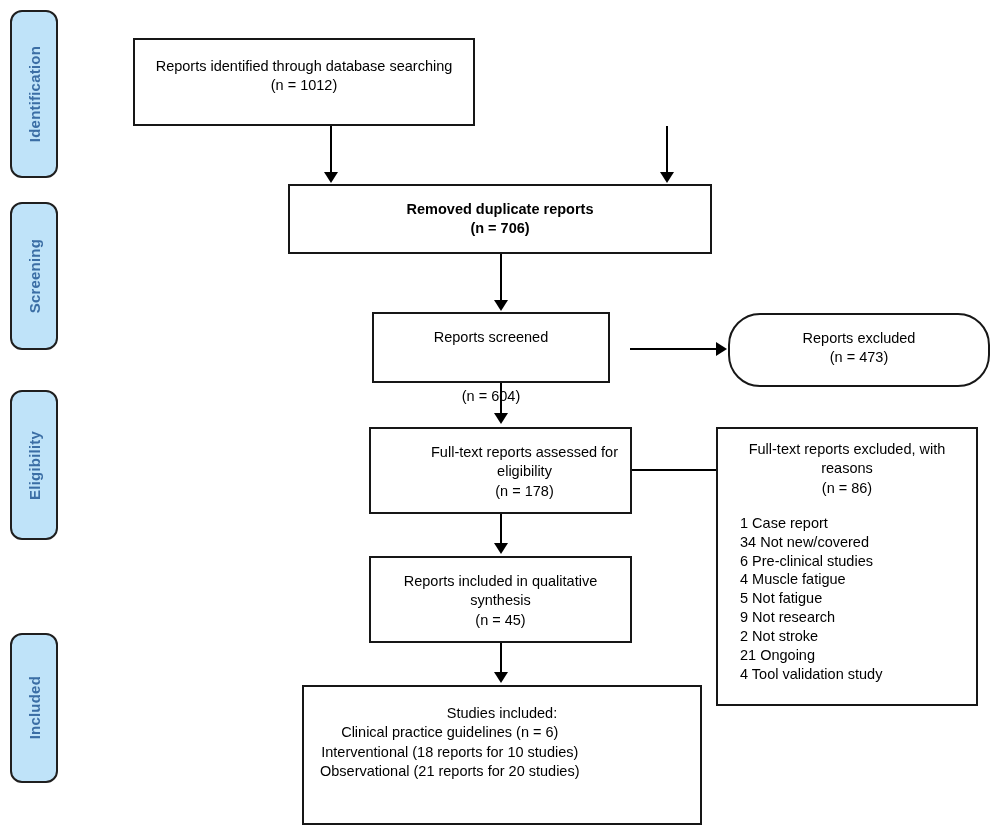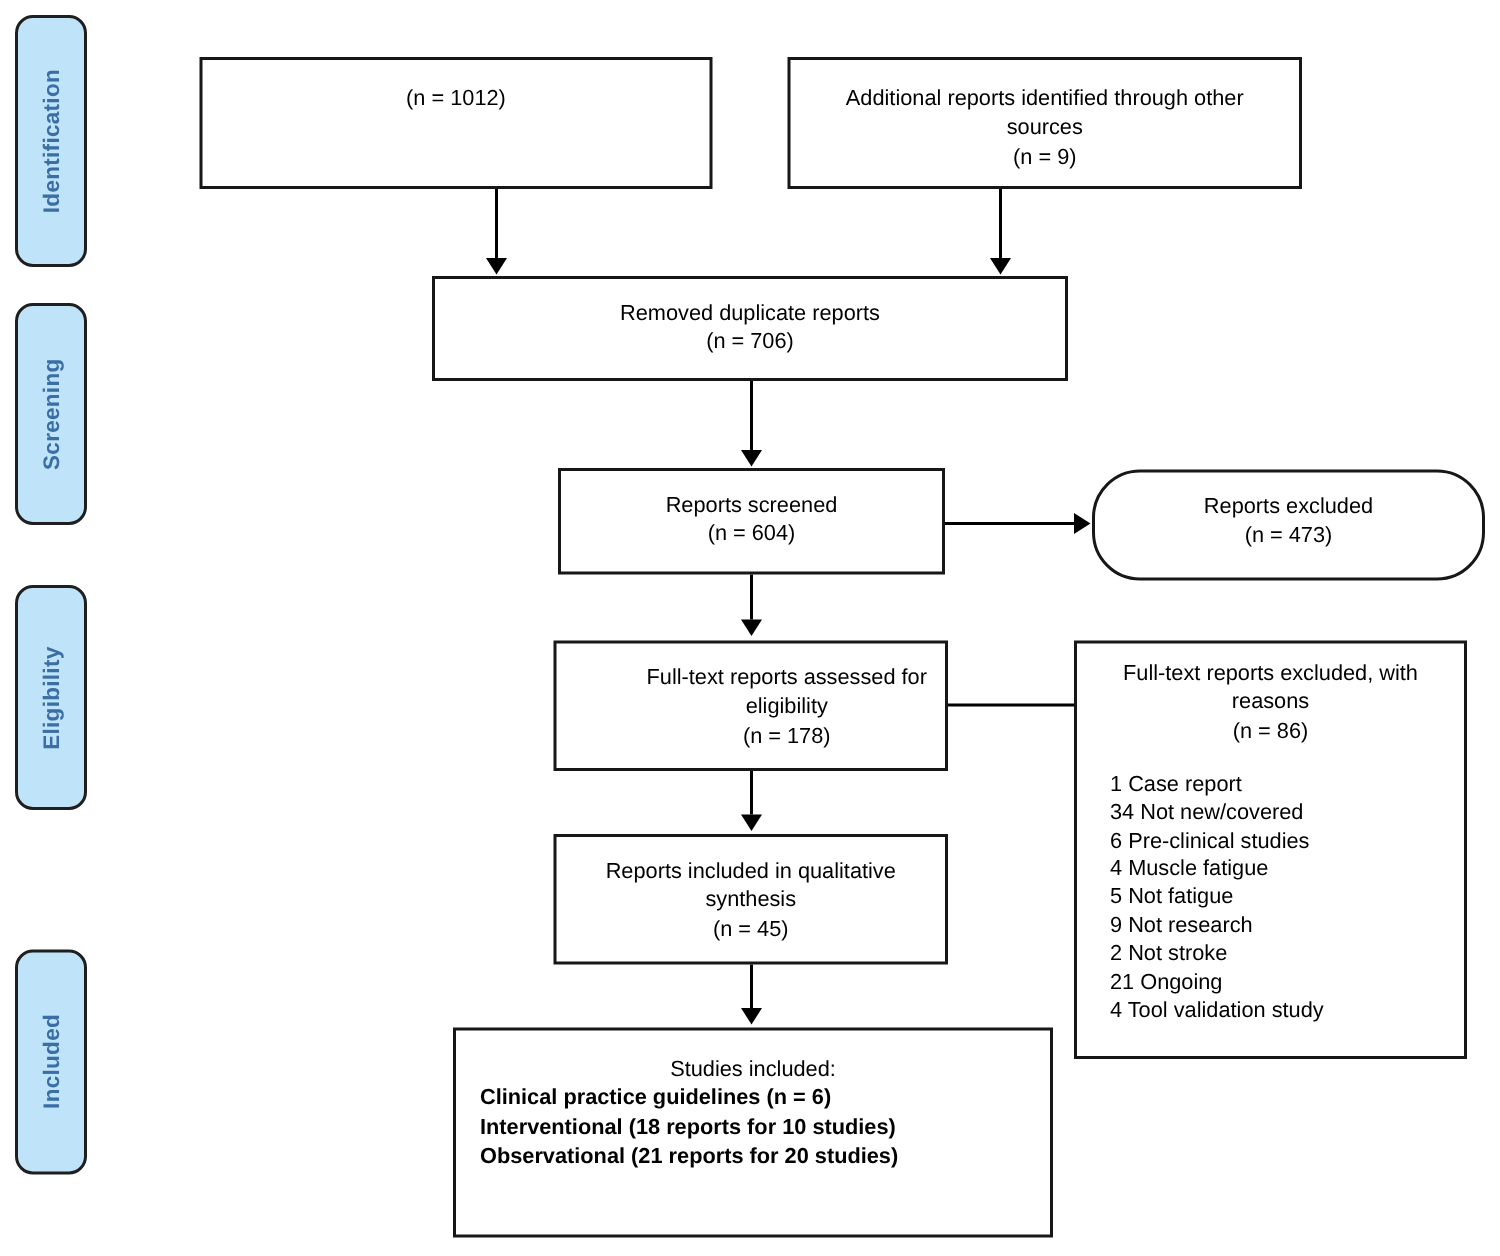--- a/index.html
+++ b/index.html
@@ -67,23 +67,22 @@
   .reasons {
     align-self: flex-start;
     text-align: left;
     margin-top: 16px;
     padding-left: 22px;
   }
   .reasons .line { line-height: 1.30; }
 
   .left-block {
     align-self: flex-start;
-    text-align: left;
+    text-align: center;
     padding-left: 16px;
-    font-weight: bold;
   }
 
   
   .vline {
     position: absolute;
     width: 2px;
     background: #000000;
   }
   .hline {
     position: absolute;
@@ -122,44 +121,40 @@
 
   <div class="stage-tab" style="left:10px; top:390px; width:48px; height:150px;">
     <span class="stage-label">Eligibility</span>
   </div>
 
   <div class="stage-tab" style="left:10px; top:633px; width:48px; height:150px;">
     <span class="stage-label">Included</span>
   </div>
 
   <div class="flow-box pad-top-lg" style="left:133px; top:38px; width:342px; height:88px;">
+    <span class="line">Reports identified through database searching</span>
     <span class="line">(n = 1012)</span>
   </div>
 
-  <div class="flow-box pad-top-lg" style="left:525px; top:38px; width:343px; height:88px;">
-    <span class="line">Additional reports identified through other</span>
-    <span class="line">sources</span>
-    <span class="line">(n = 9)</span>
-  </div>
 
   <div class="vline" style="left:330px; top:126px; height:48px;"></div>
   <div class="arrow-down" style="left:324px; top:172px;"></div>
 
   <div class="vline" style="left:666px; top:126px; height:48px;"></div>
   <div class="arrow-down" style="left:660px; top:172px;"></div>
 
-  <div class="flow-box pad-top-md" style="left:288px; top:184px; width:424px; height:70px;">
+  <div class="flow-box pad-top-md" style="left:288px; top:184px; width:424px; height:70px;font-weight:bold;">
     <span class="line">Removed duplicate reports</span>
     <span class="line">(n = 706)</span>
   </div>
 
   <div class="vline" style="left:500px; top:254px; height:48px;"></div>
   <div class="arrow-down" style="left:494px; top:300px;"></div>
 
-  <div class="flow-box pad-top-md" style="left:372px; top:312px; width:258px; height:71px;">
+  <div class="flow-box pad-top-md" style="left:372px; top:312px; width:238px; height:71px;gap:40px;">
     <span class="line">Reports screened</span>
     <span class="line">(n = 604)</span>
   </div>
 
   <div class="hline" style="left:630px; top:348px; width:88px;"></div>
   <div class="arrow-right" style="left:716px; top:342px;"></div>
 
   <div class="flow-box pad-top-md" style="left:728px; top:313px; width:262px; height:74px;border-radius:32px;">
     <span class="line">Reports excluded</span>
     <span class="line">(n = 473)</span>

